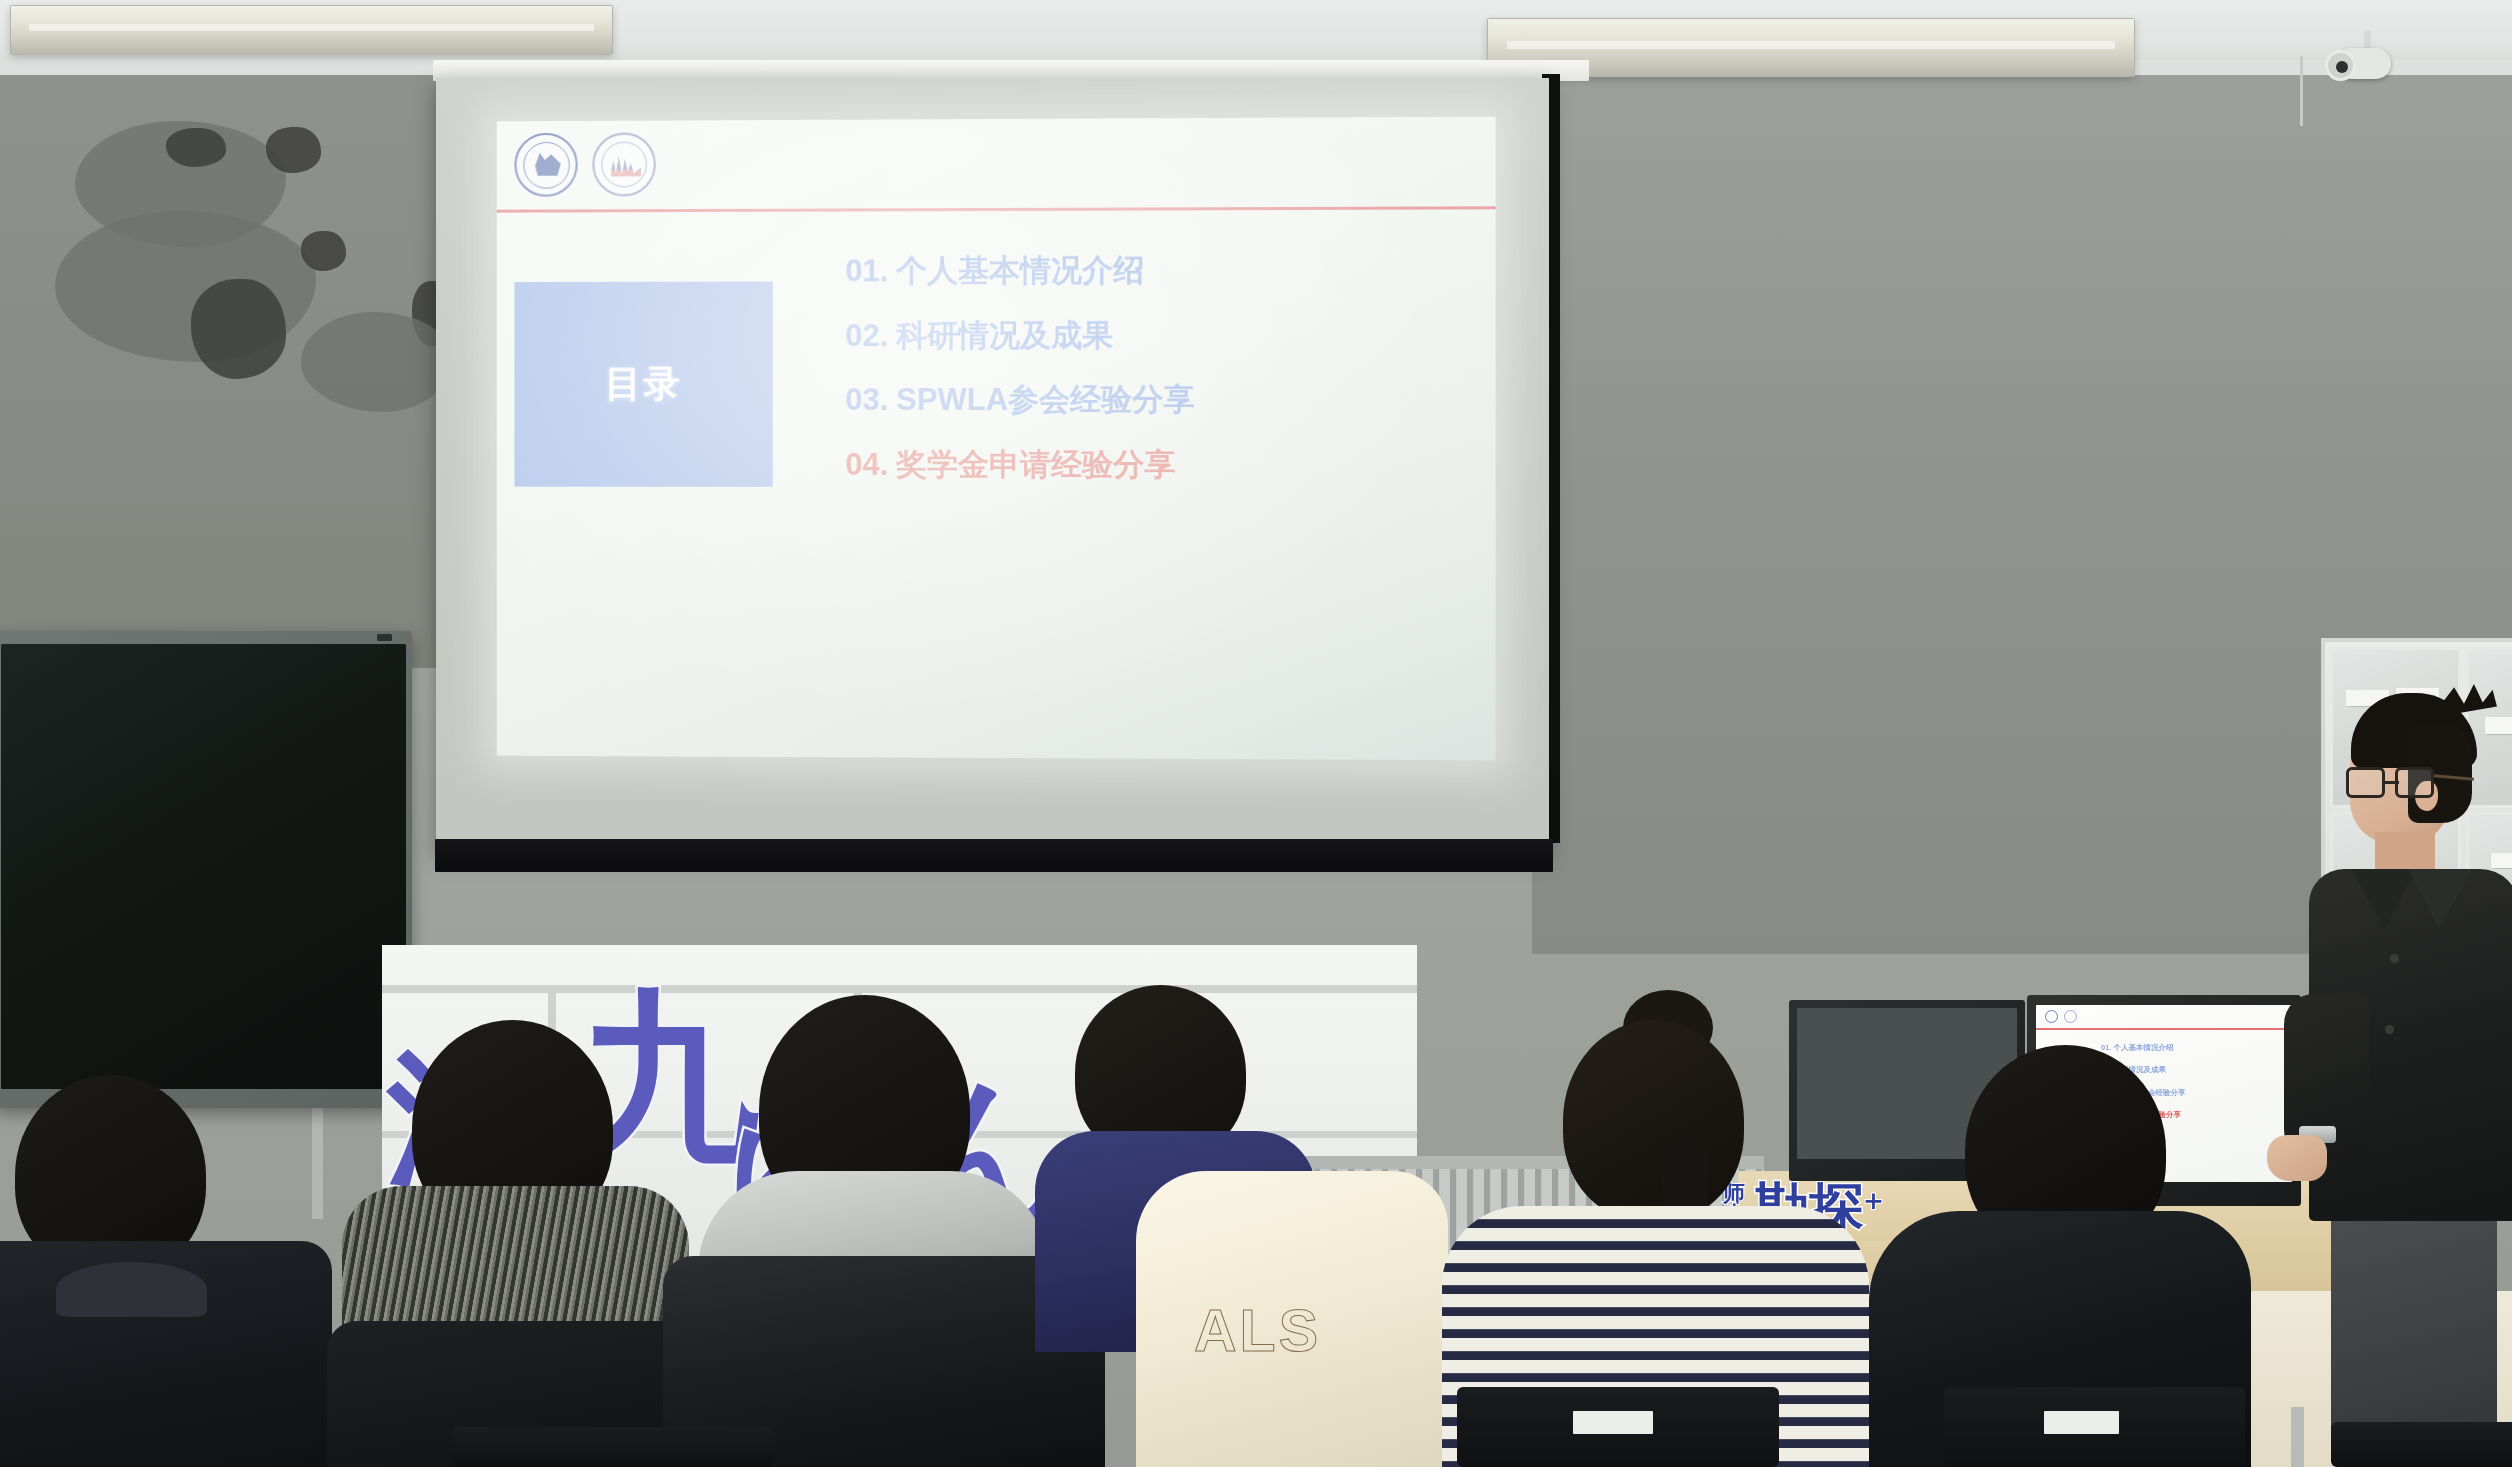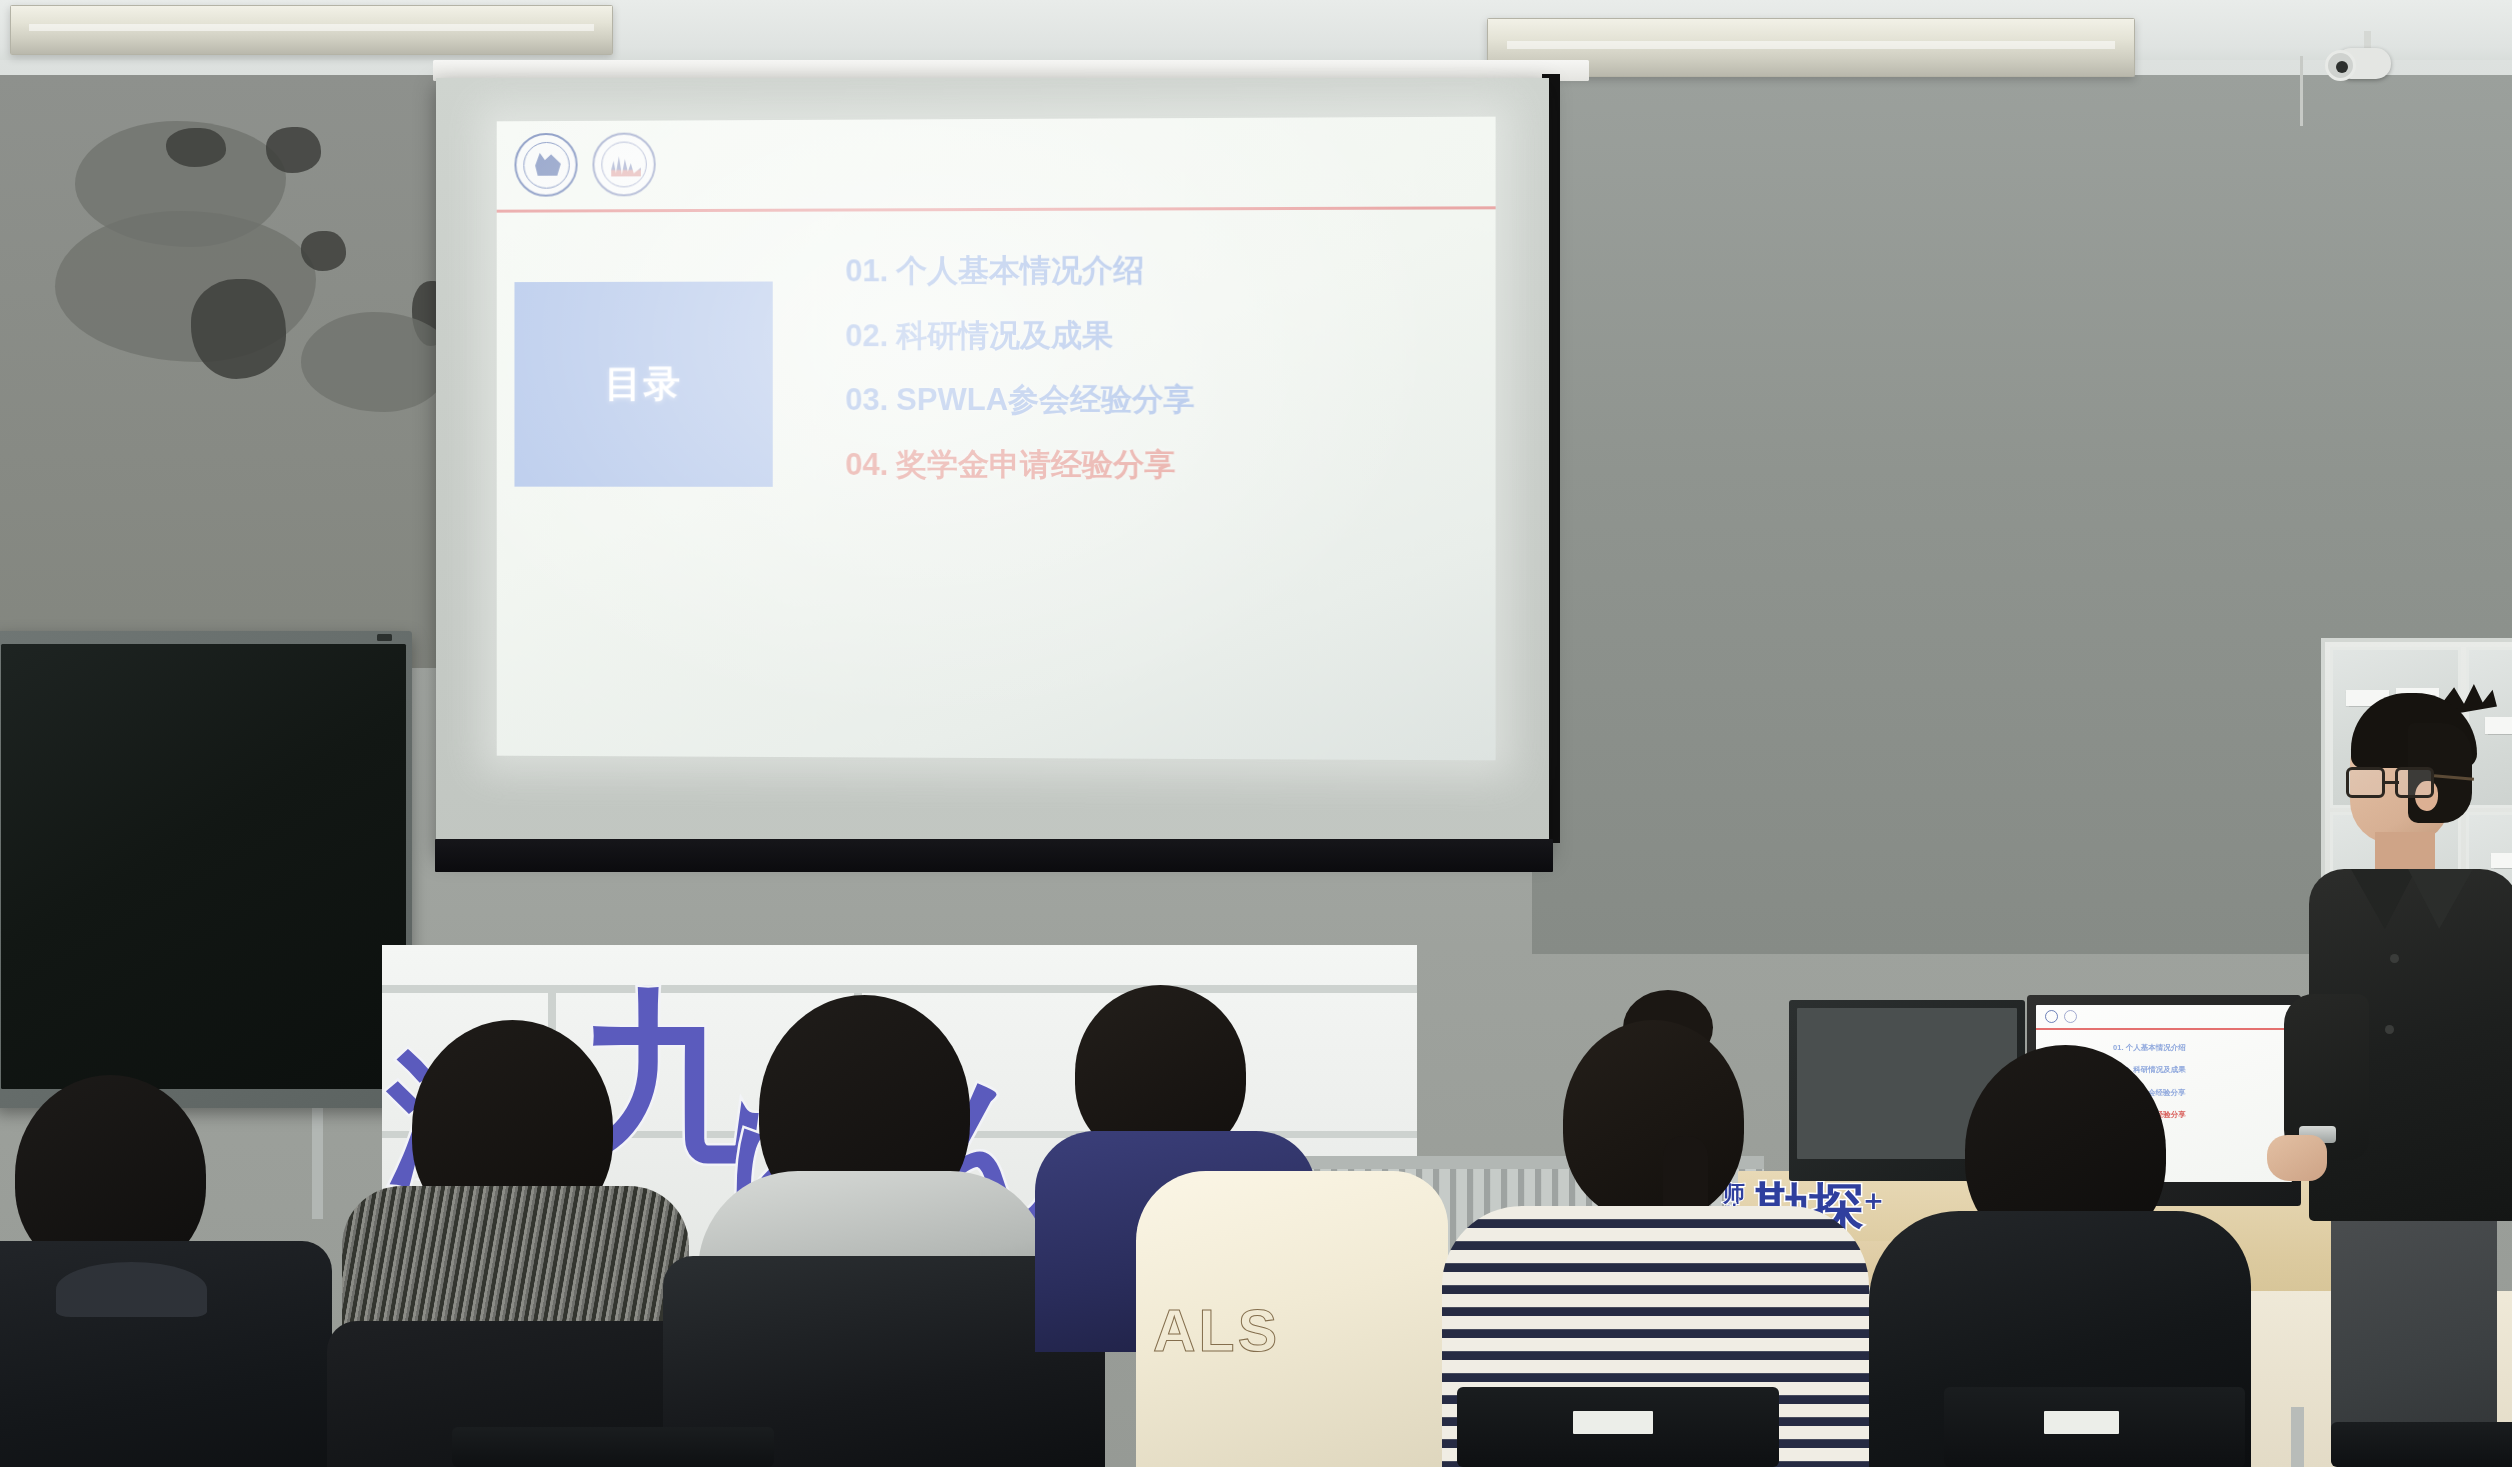--- a/index.html
+++ b/index.html
@@ -137,21 +137,21 @@
   #ms-base{left:15px;top:239px;width:121px;height:75px;
     background:linear-gradient(180deg,#eeede5 0%,#cfcec4 100%);
     clip-path:polygon(18% 0,82% 0,100% 100%,0 100%);}
   #ms-brand{left:69px;top:290px;color:#2a3a8a;font-size:8.5px;font-weight:700;letter-spacing:1px;}
 
   
   #mon-left{left:1789px;top:1000px;width:236px;height:181px;
     background:linear-gradient(145deg,#2c3030 0%,#191c1c 100%);border-radius:3px;}
   #mon-left-scr{left:8px;top:8px;width:220px;height:151px;background:#4a4f4f;border-radius:1px;}
   #mon-right{left:2027px;top:995px;width:274px;height:211px;
-    background:linear-gradient(145deg,#30302f 0%,#17191a 100%);border-radius:3.5px;text-align:right;}
+    background:linear-gradient(145deg,#30302f 0%,#17191a 100%);border-radius:3.5px;}
   #mon-right-scr{left:9px;top:10px;width:256px;height:177px;
     background:linear-gradient(165deg,#fdfdfc 0%,#f3f5f2 100%);border-radius:1px;overflow:hidden;}
   .mini-logo{width:13px;height:13px;border-radius:50%;border:1px solid #4a63a8;opacity:.8;}
   #mon-rule{left:0;top:18px;width:100%;height:1.5px;background:#e4706f;}
   .mini-toc{font-size:7.5px;font-weight:700;white-space:nowrap;line-height:1.1;}
 
   
   #cabinets{left:2321px;top:638px;width:283px;height:352px;
     background:linear-gradient(180deg,#e9ebe8 0%,#dde0dc 100%);
     border:4px solid #d3d7d3;}
@@ -214,21 +214,21 @@
   
   #notebook{left:2362px;top:1326px;width:121px;height:48px;
     background:linear-gradient(180deg,#efe9d6 0%,#ded6bd 100%);border-radius:2px;
     box-shadow:0 2px 4.5px rgba(0,0,0,.22);}
   #notebook-cover{left:48px;top:-4px;width:76px;height:48px;
     background:linear-gradient(150deg,#4a4d4c 0%,#333636 100%);border-radius:2px;}
   #phone{left:2356px;top:1332px;width:55px;height:29px;
     background:linear-gradient(150deg,#1f2223 0%,#101213 100%);border-radius:2.5px;}
 
   
-  .jacket-text{color:rgba(120,96,62,.85);font-weight:700;letter-spacing:3px;
+  .jacket-text{color:rgba(120,96,62,.85);font-weight:700;letter-spacing:3px;margin-left:41px;
     -webkit-text-stroke:1px rgba(120,96,62,.9);-webkit-text-fill-color:transparent;}
 </style>
 </head>
 <body>
 
 <div id="stage">
 
   <div class="abs" id="ceiling"></div>
   <div class="abs" id="wall-upper"></div>
   <div class="abs" id="wall-main"></div>

